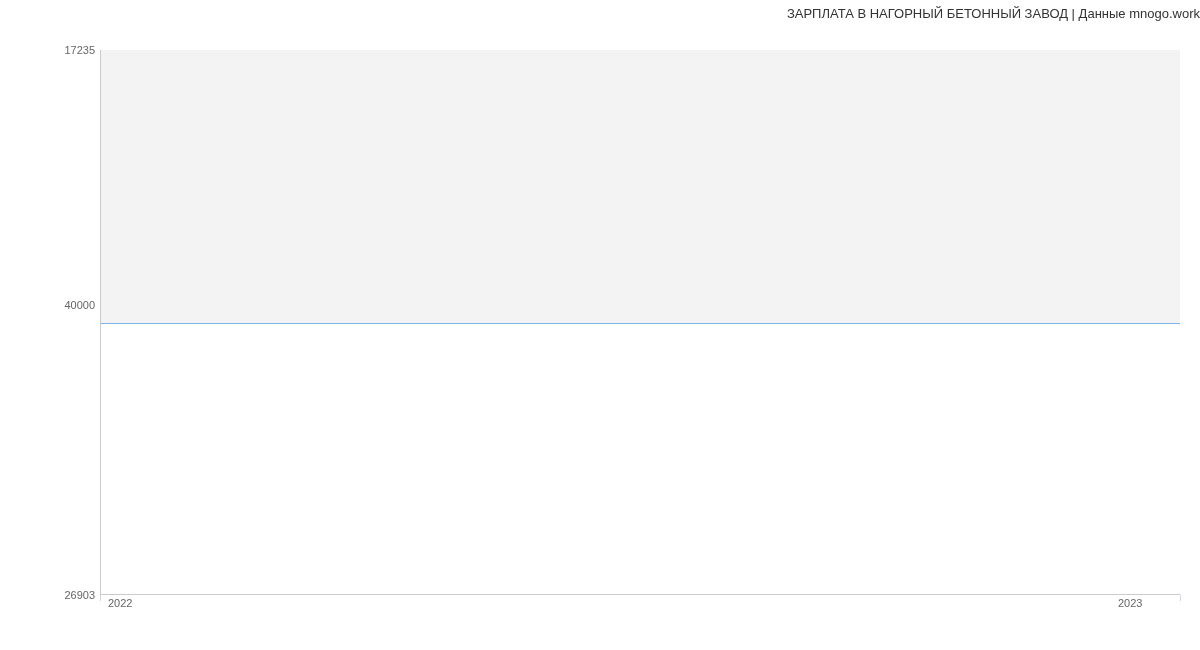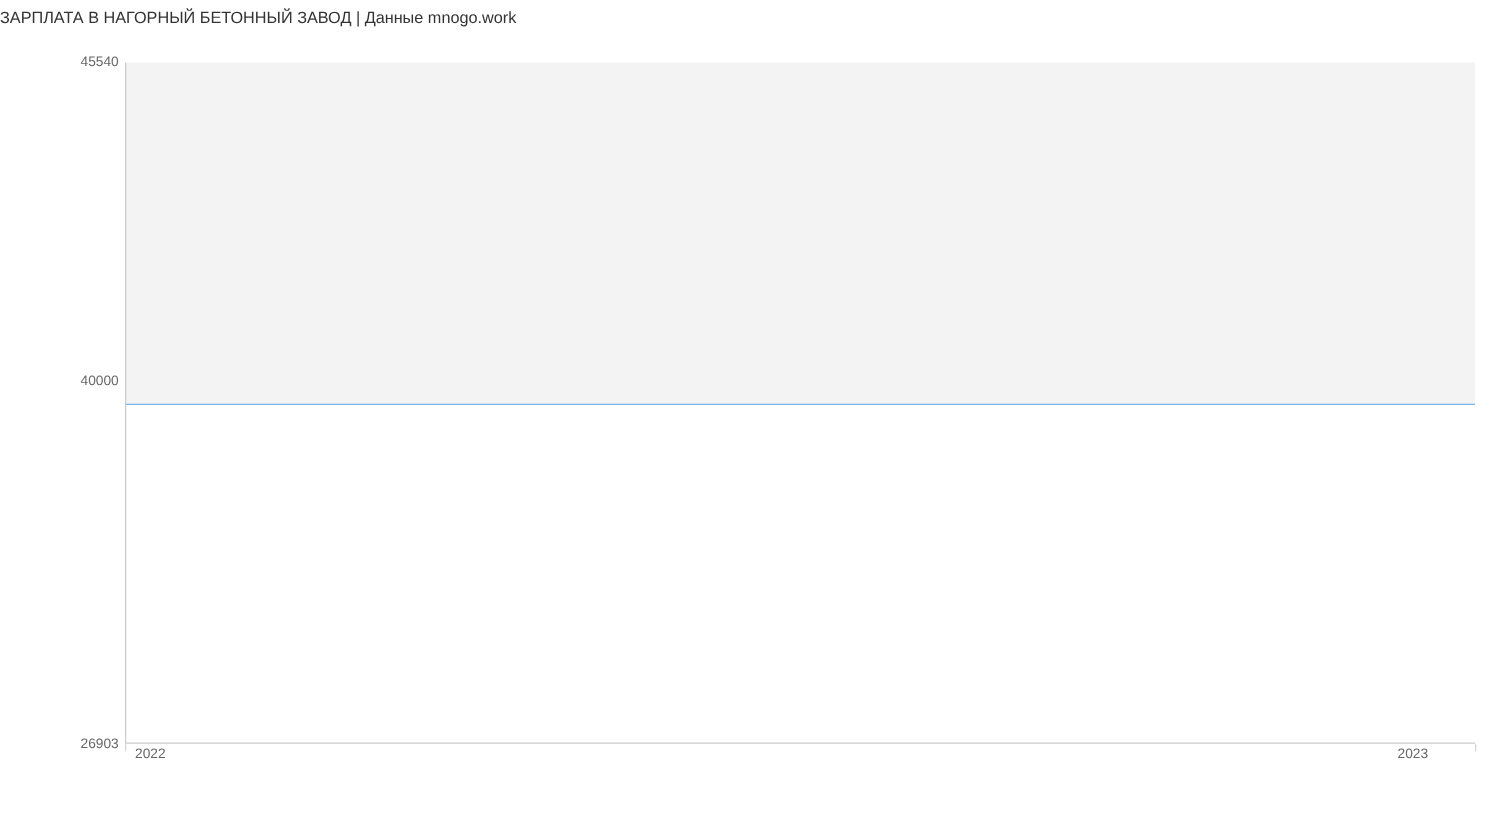--- a/index.html
+++ b/index.html
@@ -14,21 +14,21 @@
   .chart-root {
     position: relative;
     width: 1200px;
     height: 650px;
   }
   .title {
     position: absolute;
     top: 6px;
     left: 0;
     width: 100%;
-    text-align: left;
+    text-align: right;
     font-size: 13px;
     color: #333;
   }
   .plot-area {
     position: absolute;
     left: 100px;
     top: 50px;
     width: 1080px;
     height: 545px;
   }
@@ -114,21 +114,21 @@
     top: 595px;
   }
 </style>
 </head>
 <body>
 
 <div class="chart-root">
 
   <div class="title">ЗАРПЛАТА В  НАГОРНЫЙ БЕТОННЫЙ ЗАВОД | Данные mnogo.work</div>
 
-  <div class="ytick" style="top:50px">45540</div>
+  <div class="ytick" style="top:50px">17235</div>
   <div class="ytick" style="top:305px">40000</div>
   <div class="ytick" style="top:595px">26903</div>
 
   <div class="plot-area">
     <div class="plot-upper"></div>
     <div class="plot-lower"></div>
     <div class="grid-mid"></div>
     <div class="data-line" stroke="#7cb5ec"></div>
     <div class="y-axis-line"></div>
     <div class="x-axis-line"></div>

